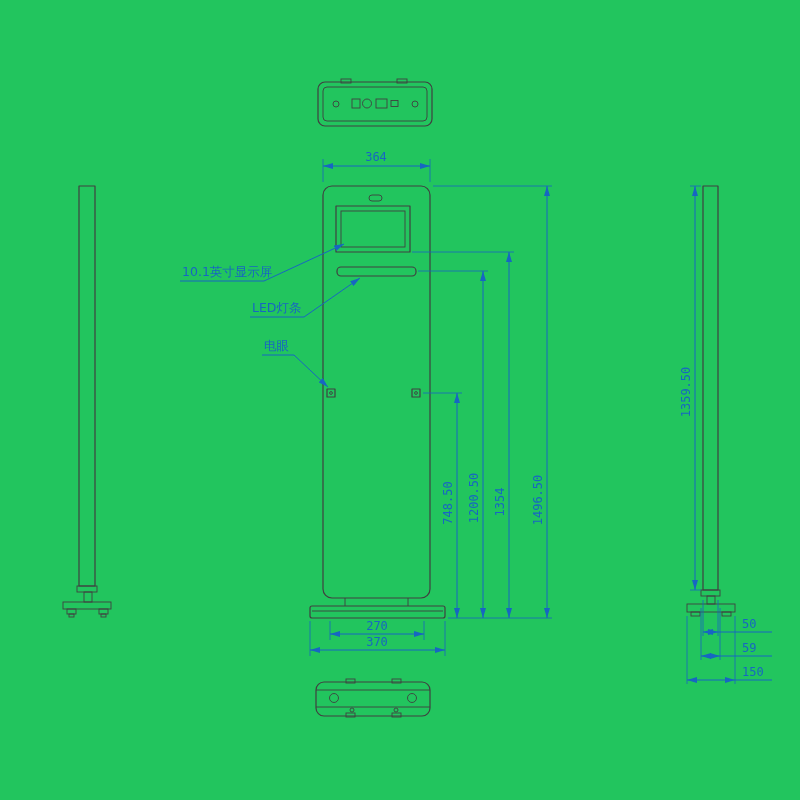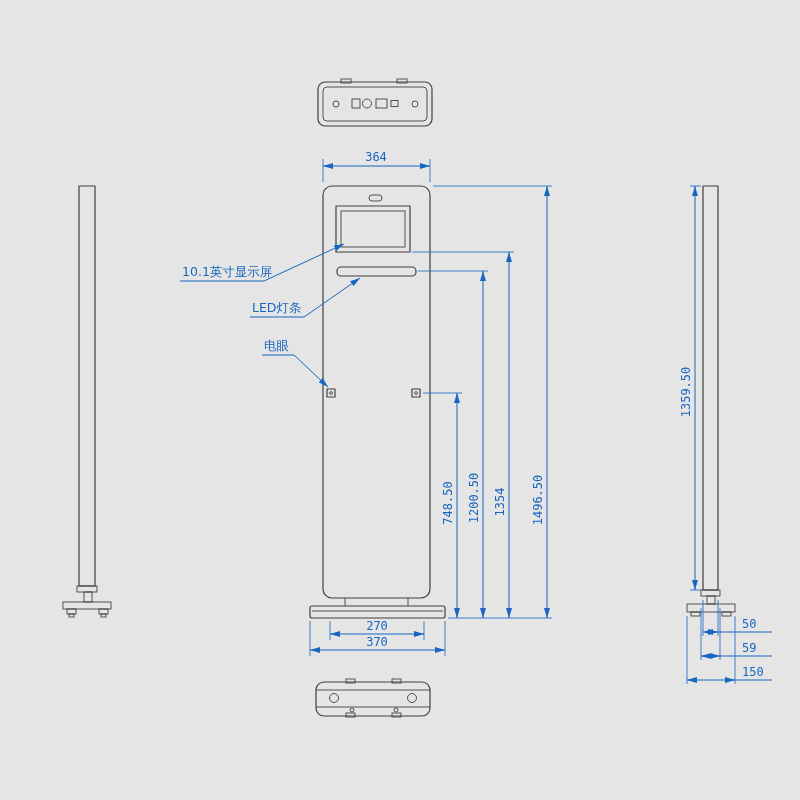--- a/index.html
+++ b/index.html
@@ -1,16 +1,16 @@
 <!DOCTYPE html>
 <html><head>
 <meta charset="utf-8">
 <style>
   html,body{margin:0;padding:0;background:#ffffff;}
-  .page{width:800px;height:800px;background:#e5e5e5;position:relative;overflow:hidden;}
+  .page{width:800px;height:800px;background:#22c55e;position:relative;overflow:hidden;}
   svg{display:block;}
   .geo{stroke:#404040;stroke-width:1.2;fill:none;stroke-linecap:round;stroke-linejoin:round;}
   .geo-thin{stroke:#404040;stroke-width:0.9;fill:none;}
   .dimline{stroke:#1766c2;stroke-width:1;fill:none;}
   .extline{stroke:#1766c2;stroke-width:0.8;fill:none;}
   .dim-text{fill:#1766c2;font-family:"DejaVu Sans Mono", monospace;font-size:12px;}
   .cjk-text{fill:#1766c2;font-family:"DejaVu Sans", sans-serif;font-size:12.5px;}
 </style>
 </head>
 <body>

